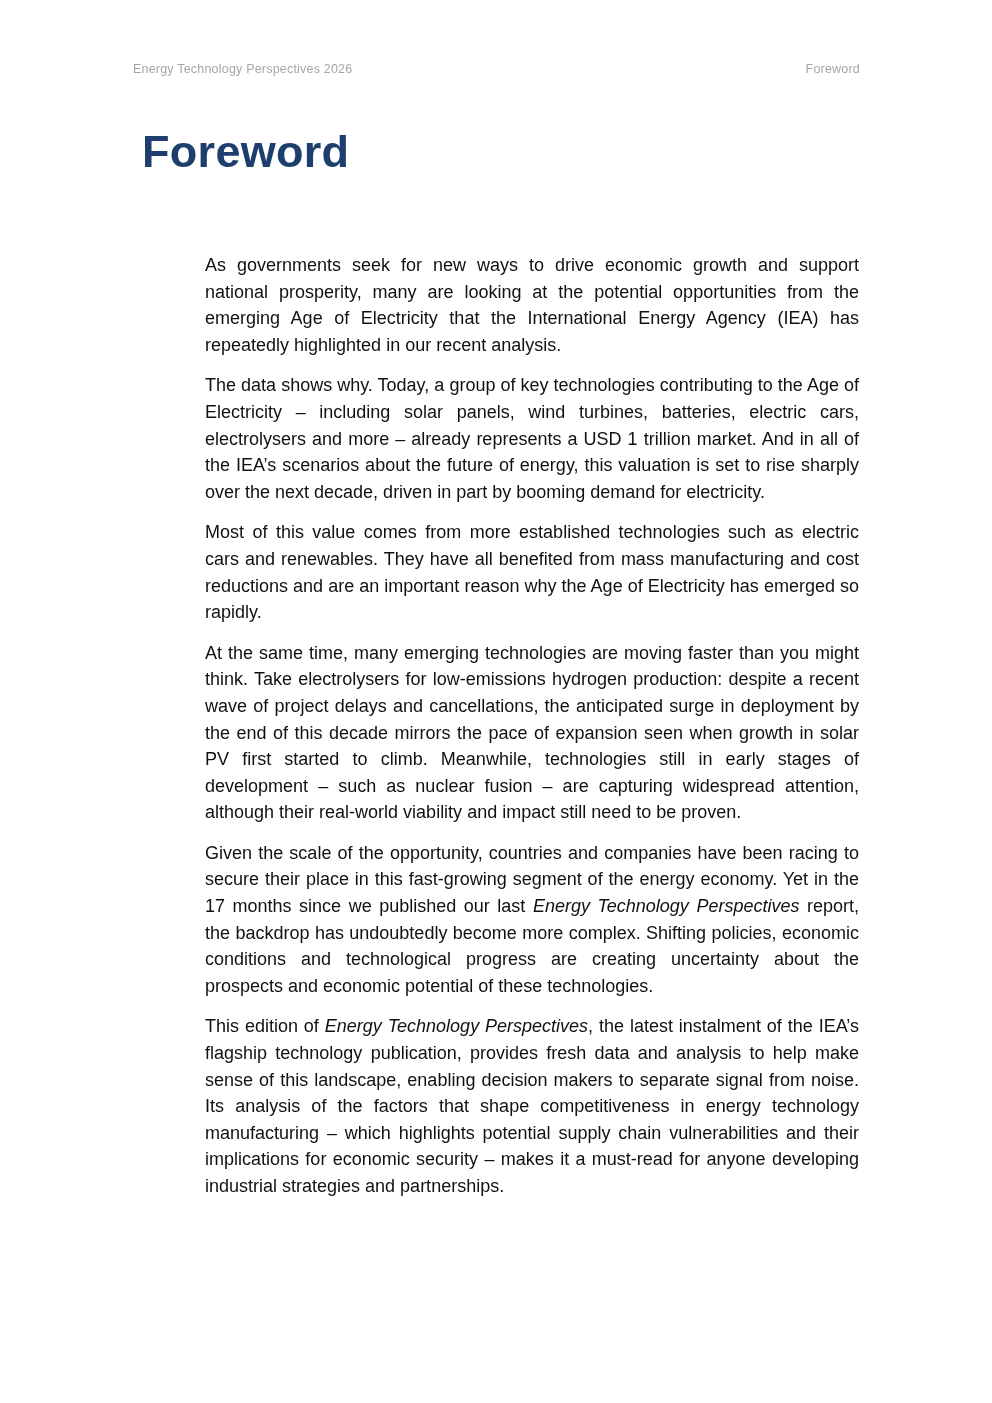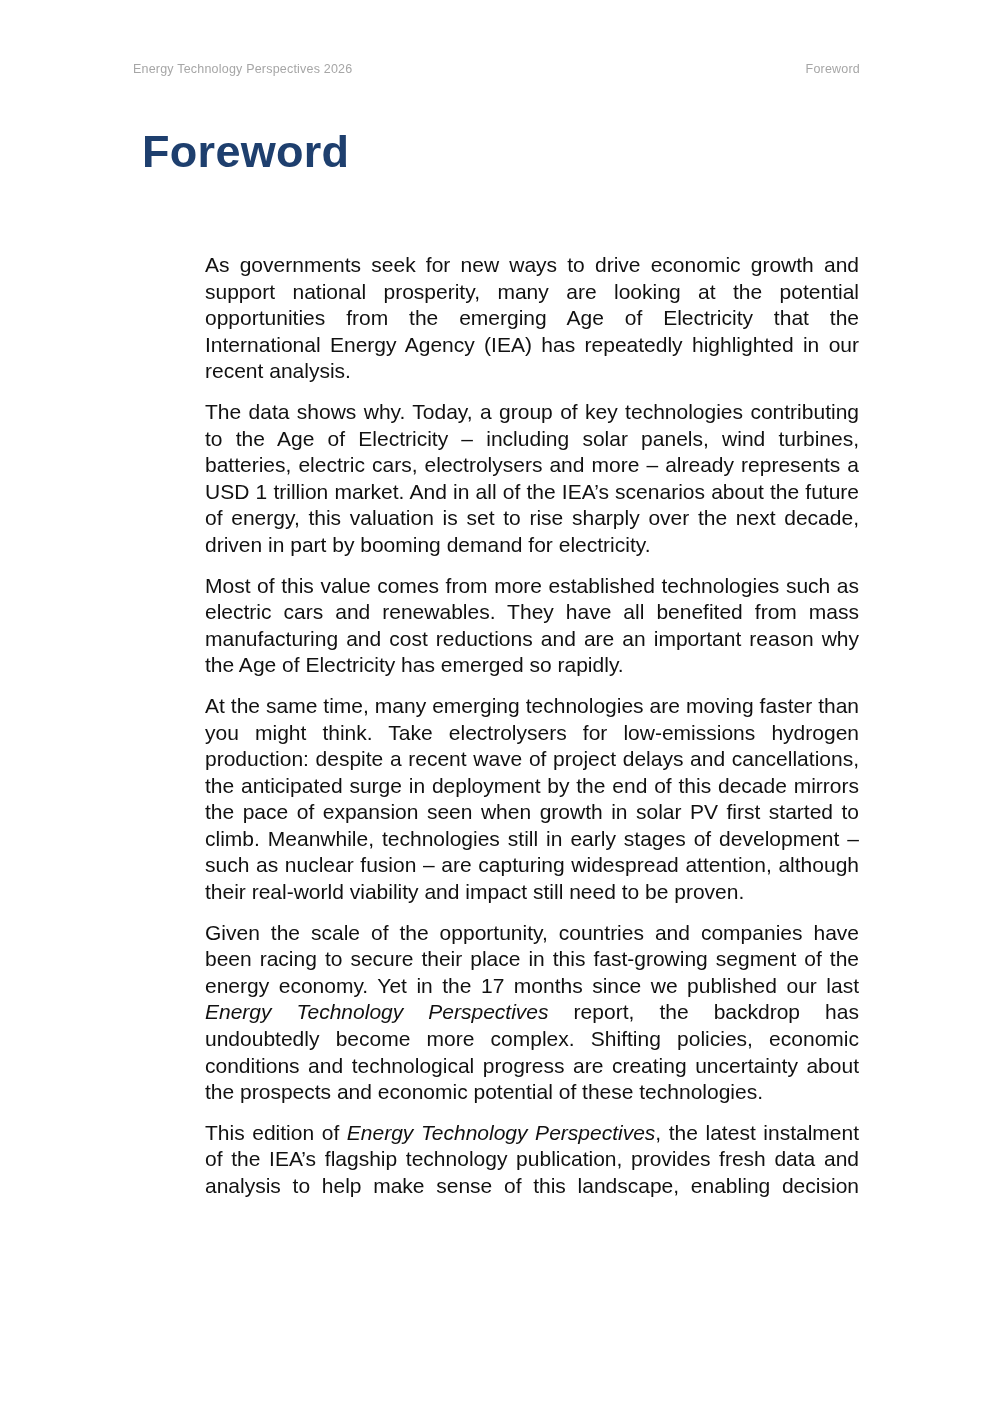--- a/index.html
+++ b/index.html
@@ -35,21 +35,21 @@
     line-height: 1.15;
     font-weight: bold;
     color: var(--title-blue, #1e3f6e);
     letter-spacing: 0.3px;
   }
   .body-text {
     position: absolute;
     left: 205px;
     top: 252px;
     width: 654px;
-    font-size: 21px;
+    font-size: 18px;
     line-height: 26.6px;
     color: var(--body-text, #111111);
     text-align: justify;
   }
   .body-text p {
     margin: 0 0 14px 0;
   }
   .body-text .em {
     font-style: italic;
   }

